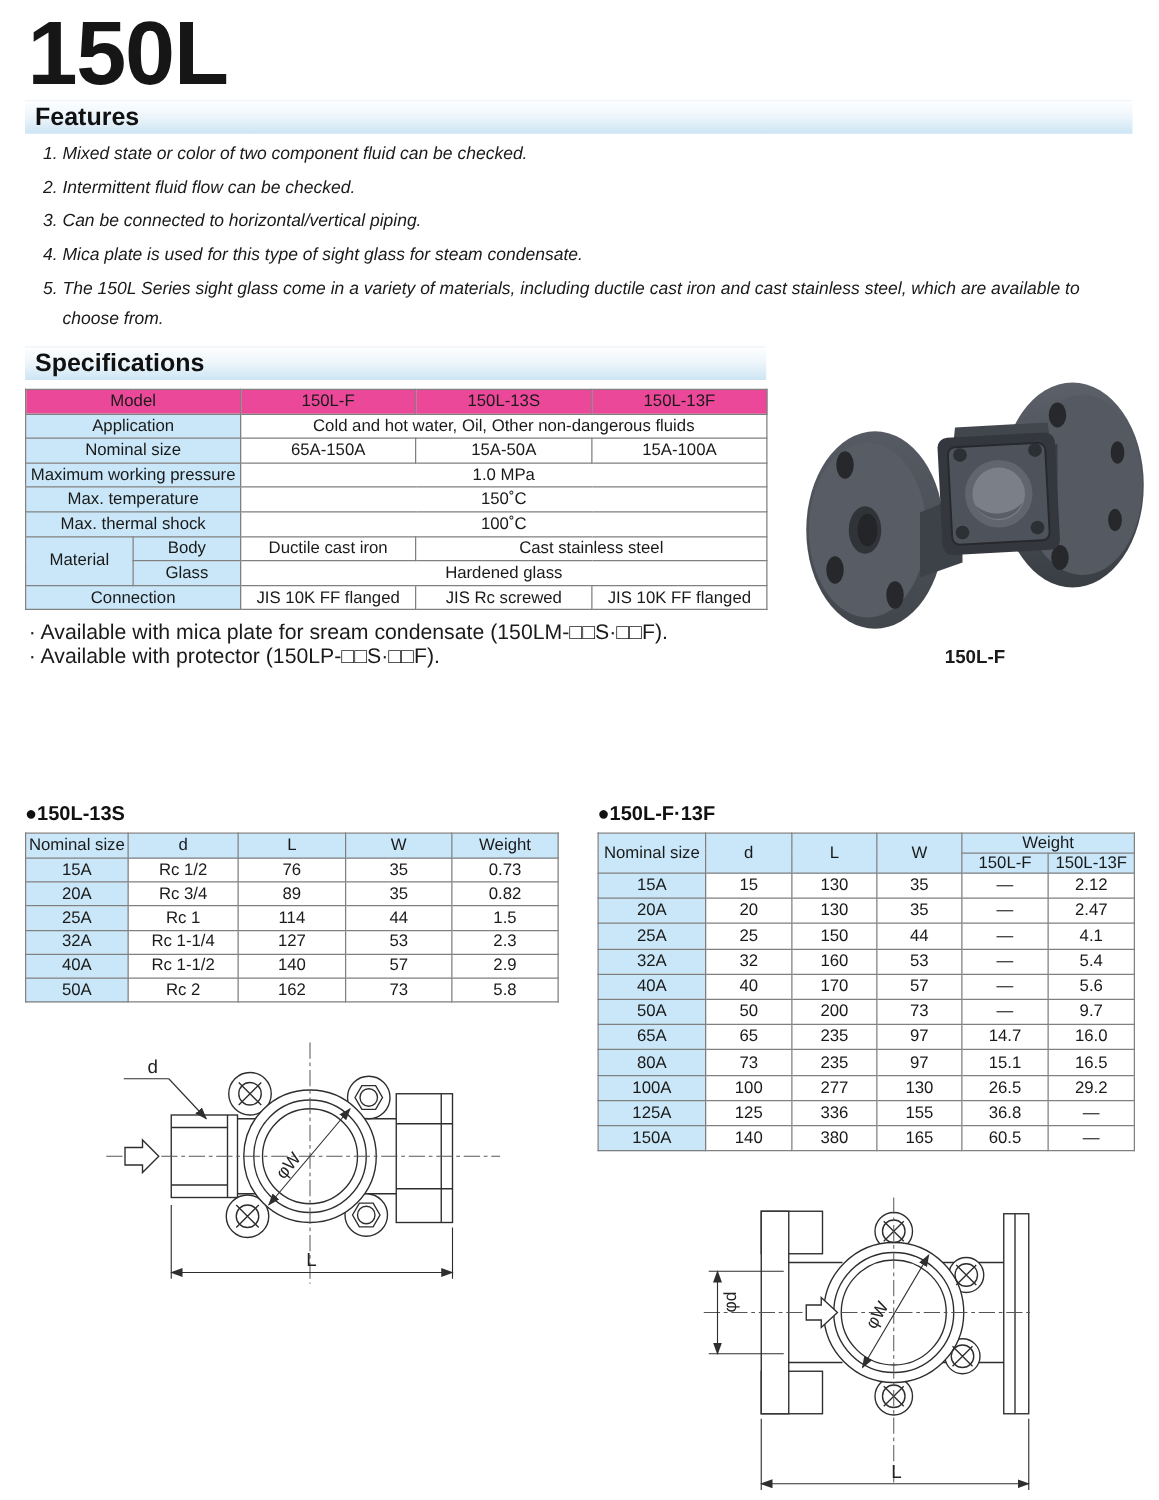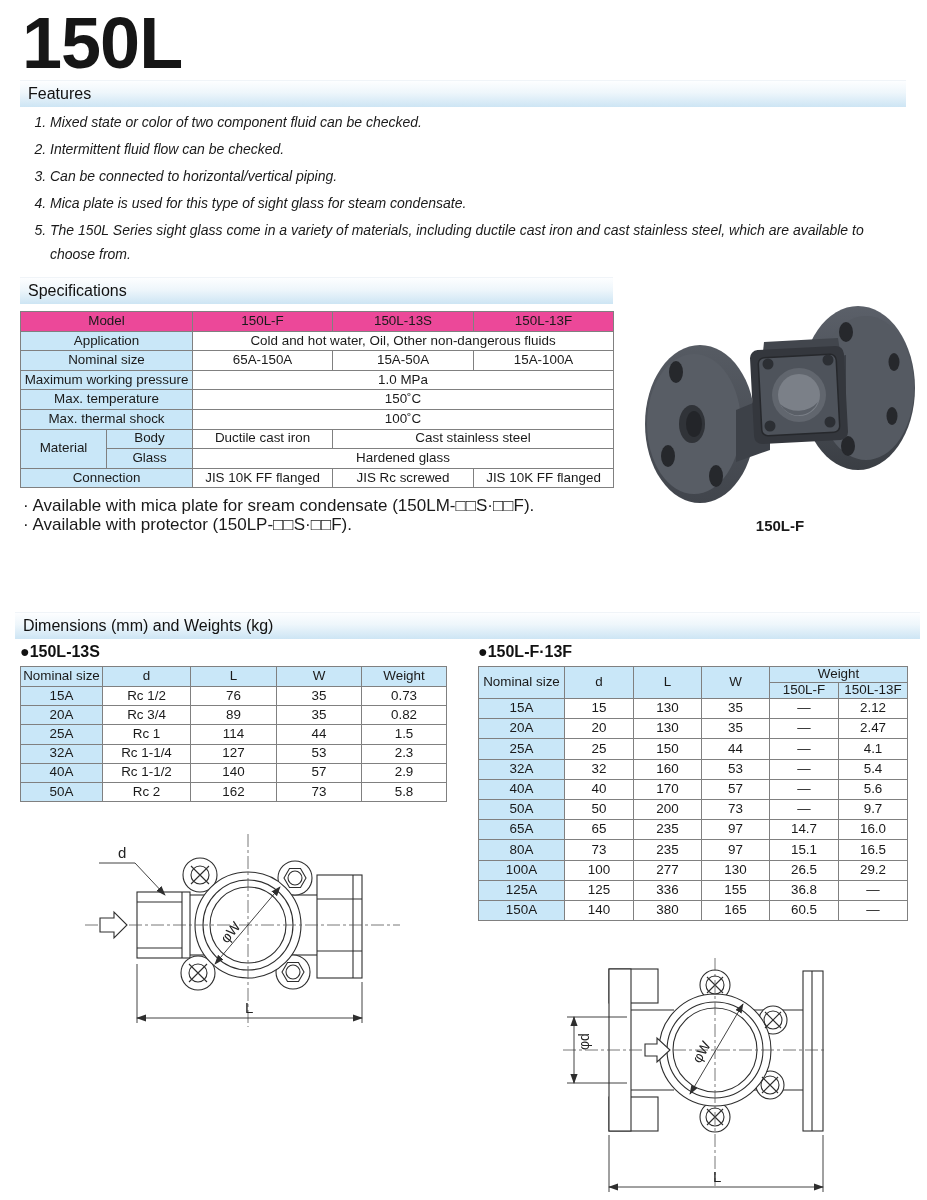--- a/index.html
+++ b/index.html
@@ -6,21 +6,21 @@
   html,body { background:#ffffff; }
   body { font-family:"Liberation Sans", sans-serif; color:#1a1a1a; }
   .page { position:relative; width:927px; height:1200px; background:#fff; overflow:hidden; }
 
   .doc-title { position:absolute; left:22px; top:2px; font-size:72px; font-weight:900;
                letter-spacing:-1px; color:#161616; }
 
   .section-bar { position:absolute; height:27px;
                  background:linear-gradient(180deg,#fdfeff 0%,#eef6fb 45%,#cde5f4 100%);
                  border-top:1px solid #f0f4f8; display:flex; align-items:center;
-                 padding-left:8px; font-size:16px; font-weight:normal; color:#111; }
+                 padding-left:8px; font-size:20px; font-weight:bold; color:#111; }
   #features-bar { left:20px; top:80px; width:886px; }
   #specs-bar    { left:20px; top:277px; width:593px; }
   #dims-bar     { left:15px; top:612px; width:905px; }
 
   .features-list { position:absolute; left:24px; top:111px; width:868px;
                    padding-left:26px; font-size:14px; line-height:23.5px;font-style:italic; }
   .features-list li { margin-bottom:3.5px; }
 
   .spec-table { position:absolute; left:20px; top:311px; border-collapse:collapse;
                 table-layout:fixed; width:593px; border:1.5px solid #4a4a4a; }
@@ -183,23 +183,20 @@
       <circle cx="159" cy="97" r="21" fill="#7b8088"></circle>
       <path d="M140,106 a21,21 0 0 0 38,-2 a27,27 0 0 1 -38,2 Z" fill="#5a5f67"></path>
       <circle cx="128" cy="66" r="5.5" fill="#2c2f34"></circle>
       <circle cx="188" cy="62" r="5.5" fill="#2c2f34"></circle>
       <circle cx="130" cy="128" r="5.5" fill="#2c2f34"></circle>
       <circle cx="190" cy="124" r="5.5" fill="#2c2f34"></circle>
     </g>
   </svg>
   <div class="figure-caption">150L-F</div>
 
-  <div class="section-bar" id="dims-bar">
-    <span>Dimensions (mm) and Weights (kg)</span>
-  </div>
 
   <div class="sub-title" id="subtitle-13s">●150L-13S</div>
   <table class="dim-table" id="table-13s">
     <colgroup>
         <col style="width:82px">
         <col style="width:88px">
         <col style="width:86px">
         <col style="width:85px">
         <col style="width:85px">
       </colgroup>

